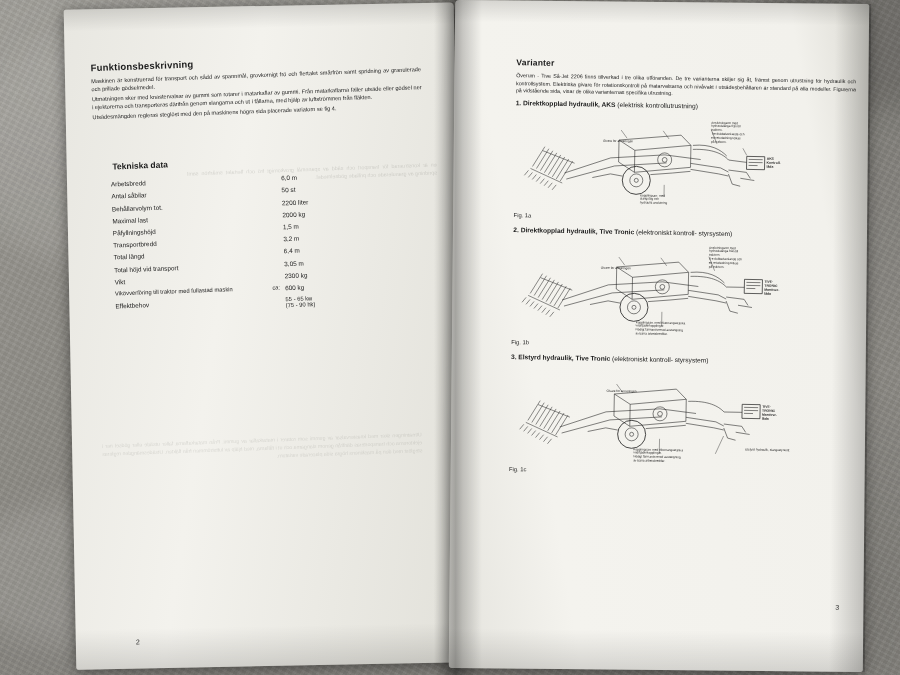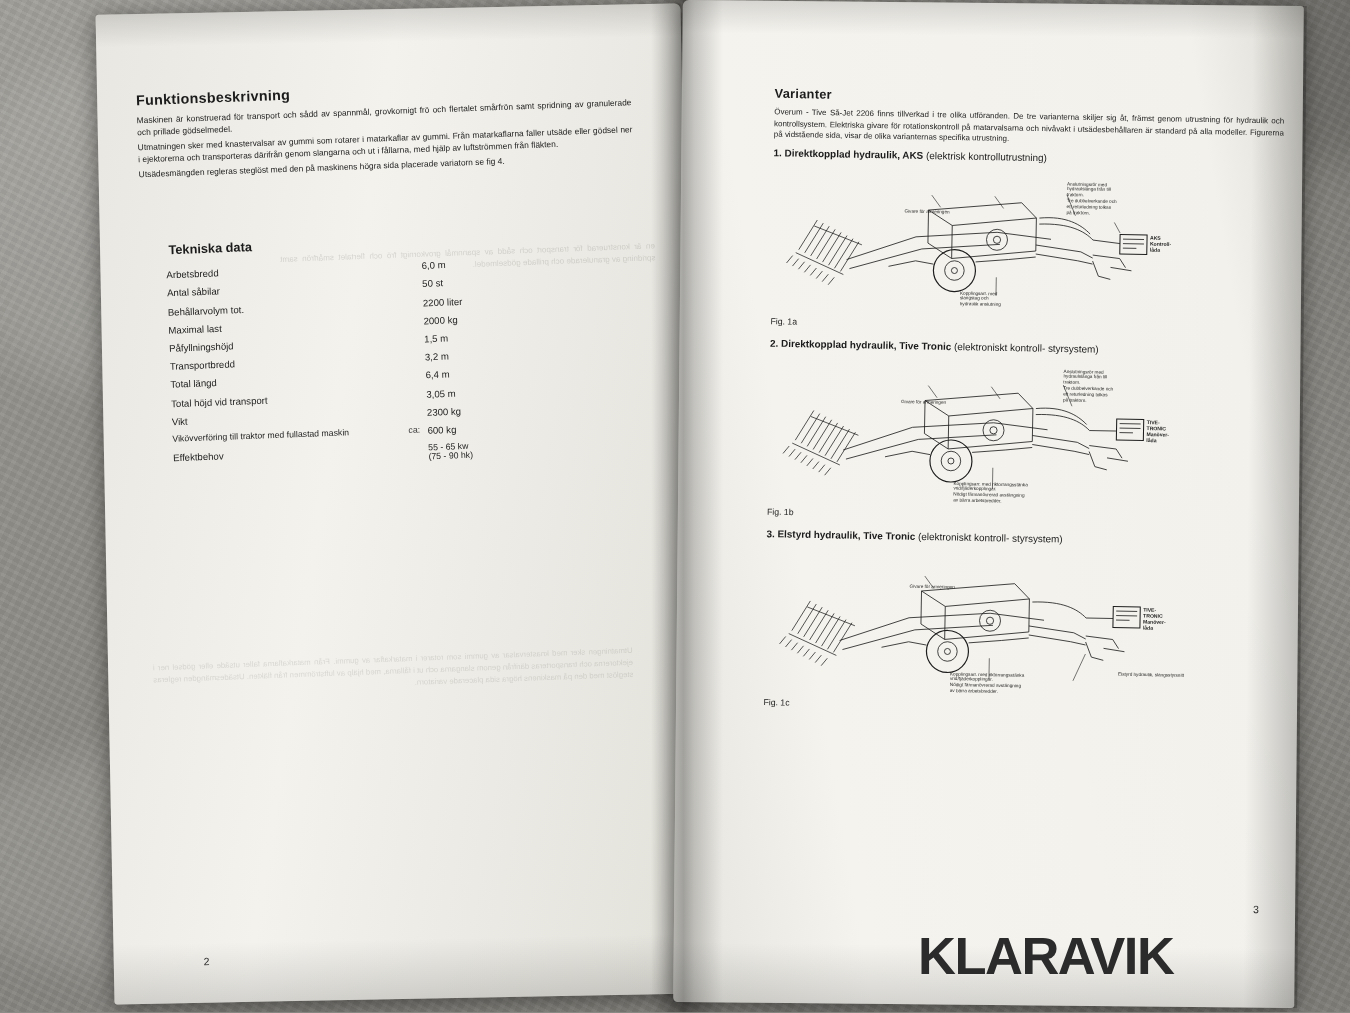--- a/index.html
+++ b/index.html
@@ -475,15 +475,14 @@
         </div>
 
       </div>
 
       <div class="pgnum-right" style="left:386px; top:600px;">3</div>
     </div>
 
     <div class="gutter"></div>
   </div>
 
-  <div class="watermark">KLARAVIK</div>
 
 </div>
 
 </body></html>

